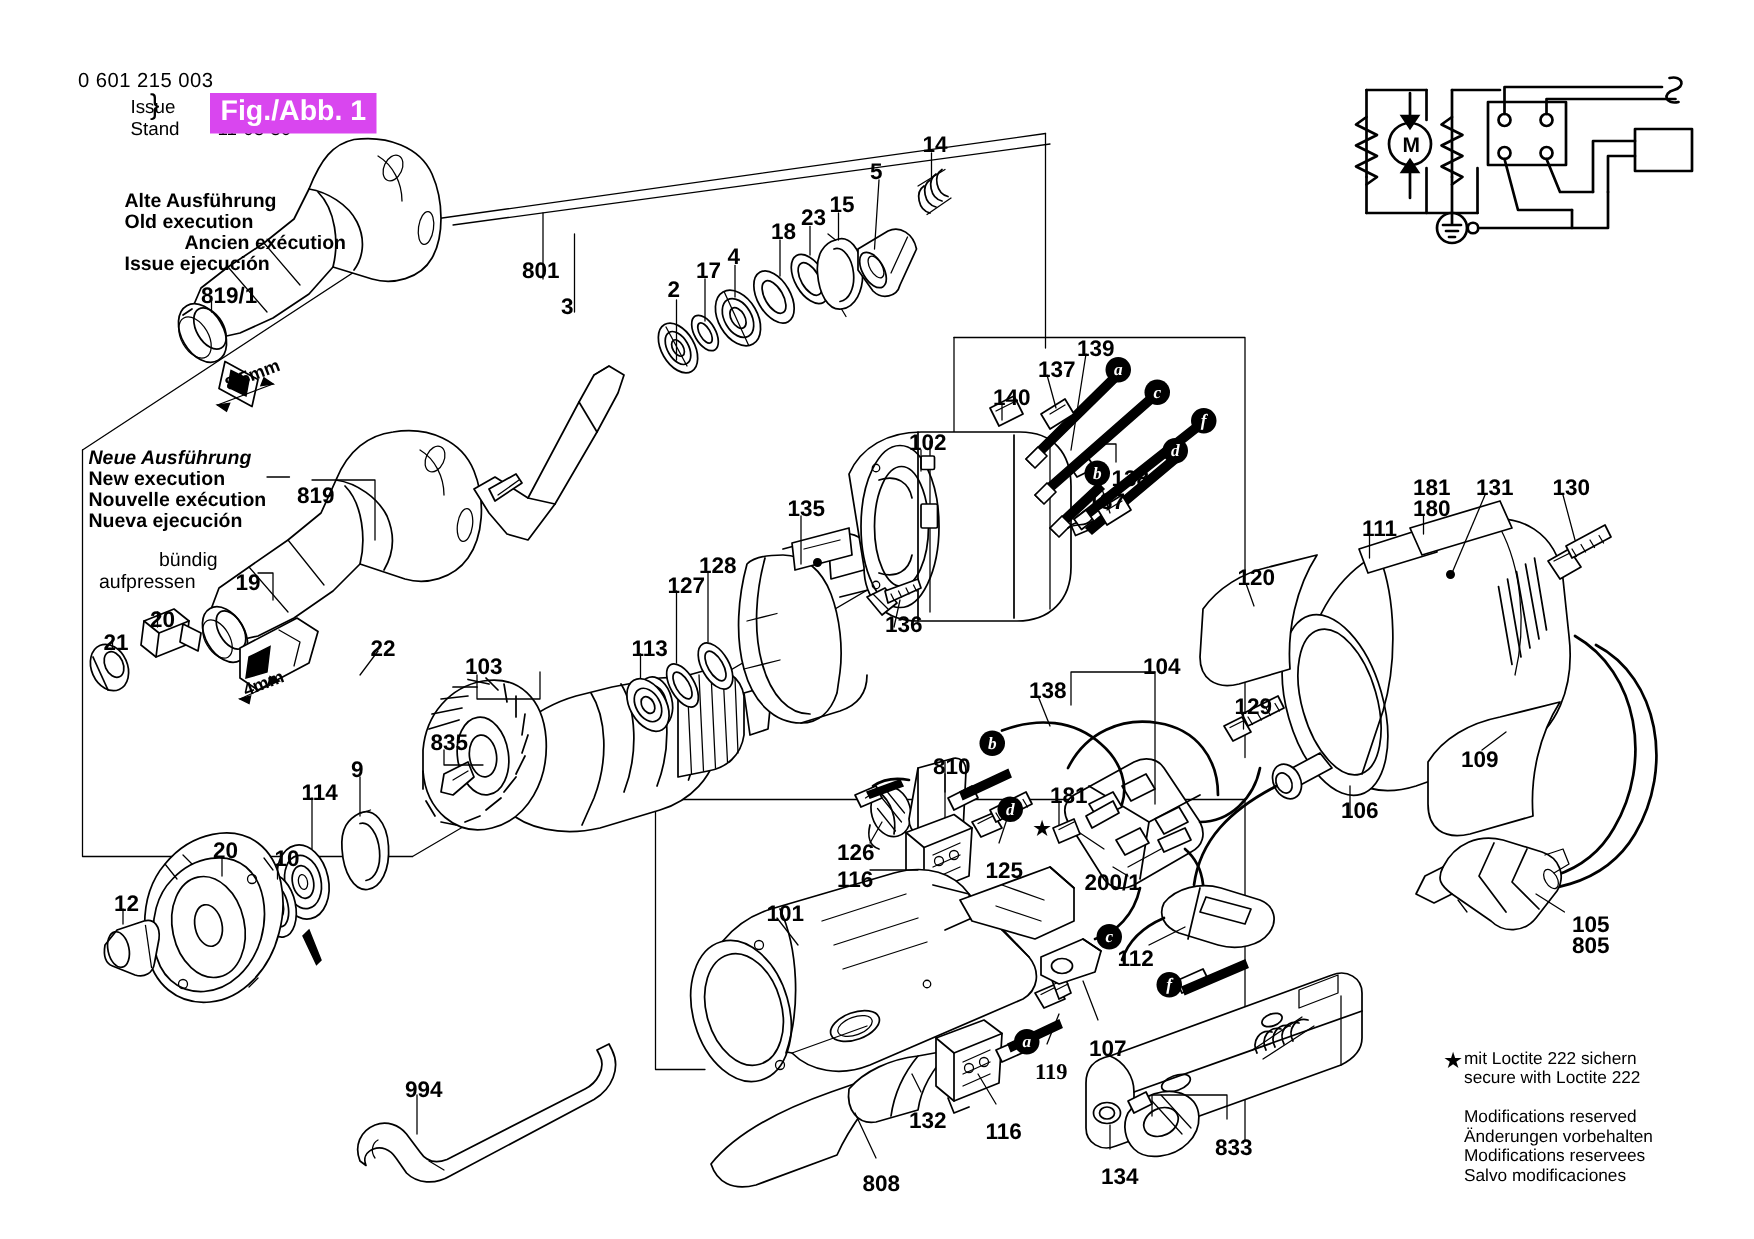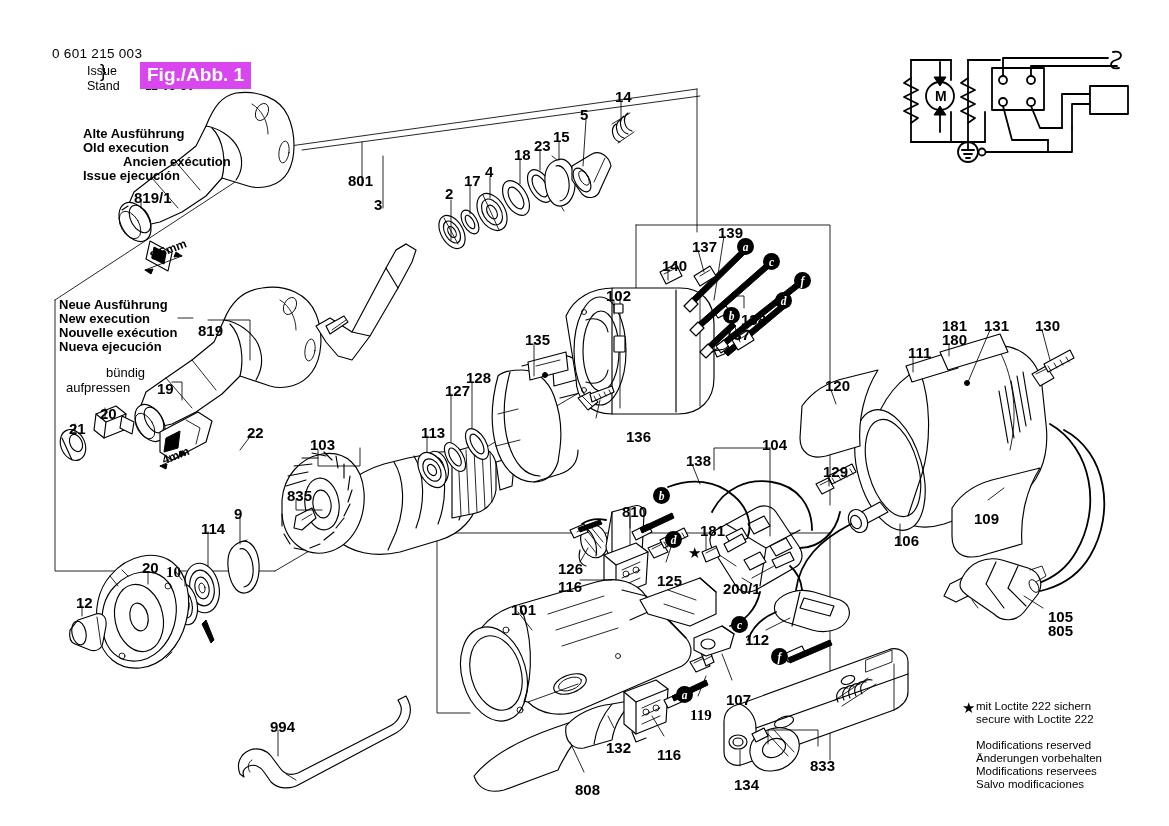--- a/index.html
+++ b/index.html
@@ -739,21 +739,21 @@
   <div class="txt hdr-small strike" style="left:113px;top:64px;">11-01-18</div>
   <div class="txt hdr-small" style="left:113px;top:79px;">11-03-30</div>
   <div id="figbox" style="left:140px;top:62px;">Fig./Abb. 1</div>
 
   
   <div class="txt multiling" style="left:83px;top:127px;">Alte Ausführung</div>
   <div class="txt multiling" style="left:83px;top:141px;">Old execution</div>
   <div class="txt multiling" style="left:83px;top:155px;margin-left:40px;">Ancien exécution</div>
   <div class="txt multiling" style="left:83px;top:169px;">Issue ejecución</div>
 
-  <div class="txt multiling" style="left:59px;top:298px;">Neue Ausführung</div>
+  <div class="txt multiling" style="left:59px;top:298px;font-style:italic;">Neue Ausführung</div>
   <div class="txt multiling" style="left:59px;top:312px;">New execution</div>
   <div class="txt multiling" style="left:59px;top:326px;">Nouvelle exécution</div>
   <div class="txt multiling" style="left:59px;top:340px;">Nueva ejecución</div>
 
   <div class="txt multiling-n" style="left:66px;top:366px;padding-left:40px;">bündig</div>
   <div class="txt multiling-n" style="left:66px;top:381px;">aufpressen</div>
 
   
   <div class="txt" style="left:148px;top:250px;font-size:12px;font-weight:bold;transform:rotate(-21deg);transform-origin:left top;">8.5mm</div>
   <div class="txt" style="left:160px;top:454px;font-size:12px;font-weight:bold;transform:rotate(-21deg);transform-origin:left top;">4mm</div>
@@ -790,40 +790,40 @@
       <div class="lbl num" style="left: 100px; top: 405px;">20</div>
       <div class="lbl num" style="left: 69px; top: 420px;">21</div>
       <div class="lbl num" style="left: 247px; top: 424px;">22</div>
       <div class="lbl num" style="left: 310px; top: 436px;">103</div>
       <div class="lbl num" style="left: 287px; top: 487px;">835</div>
       <div class="lbl num" style="left: 421px; top: 424px;">113</div>
       <div class="lbl num" style="left: 445px; top: 382px;">127</div>
       <div class="lbl num" style="left: 466px; top: 369px;">128</div>
       <div class="lbl num" style="left: 525px; top: 331px;">135</div>
       <div class="lbl num" style="left: 606px; top: 287px;">102</div>
-      <div class="lbl num" style="left: 590px; top: 428px; margin-left: 36px;">136</div>
+      <div class="lbl num" style="left: 590px; top: 408px;">136</div>
       <div class="lbl num" style="left: 234px; top: 505px;">9</div>
       <div class="lbl num" style="left: 201px; top: 520px;">114</div>
-      <div class="lbl num" style="left: 166px; top: 564px; font-family: Liberation Serif, serif;">10</div>
+      <div class="lbl num" style="left: 183px; top: 564px;">10</div>
       <div class="lbl num" style="left: 142px; top: 559px;">20</div>
       <div class="lbl num" style="left: 76px; top: 594px;">12</div>
       <div class="lbl num" style="left: 662px; top: 257px;">140</div>
       <div class="lbl num" style="left: 692px; top: 238px;">137</div>
       <div class="lbl num" style="left: 718px; top: 224px;">139</div>
       <div class="lbl num" style="left: 741px; top: 311px;">138</div>
       <div class="lbl num" style="left: 725px; top: 326px;">137</div>
       <div class="lbl num" style="left: 908px; top: 344px;">111</div>
       <div class="lbl num" style="left: 942px; top: 317px;">181</div>
       <div class="lbl num" style="left: 942px; top: 331px;">180</div>
       <div class="lbl num" style="left: 984px; top: 317px;">131</div>
       <div class="lbl num" style="left: 1035px; top: 317px;">130</div>
       <div class="lbl num" style="left: 825px; top: 377px;">120</div>
       <div class="lbl num" style="left: 823px; top: 463px;">129</div>
       <div class="lbl num" style="left: 894px; top: 532px;">106</div>
-      <div class="lbl num" style="left: 974px; top: 498px; margin-top: 12px;">109</div>
+      <div class="lbl num" style="left: 974px; top: 498px;">109</div>
       <div class="lbl num" style="left: 762px; top: 436px;">104</div>
       <div class="lbl num" style="left: 686px; top: 452px;">138</div>
       <div class="lbl num" style="left: 700px; top: 522px;">181</div>
       <div class="lbl num" style="left: 723px; top: 580px;">200/1</div>
       <div class="lbl num" style="left: 745px; top: 631px;">112</div>
       <div class="lbl num" style="left: 558px; top: 560px;">126</div>
       <div class="lbl num" style="left: 558px; top: 578px;">116</div>
       <div class="lbl num" style="left: 622px; top: 503px;">810</div>
       <div class="lbl num" style="left: 657px; top: 572px;">125</div>
       <div class="lbl num" style="left: 511px; top: 601px;">101</div>

